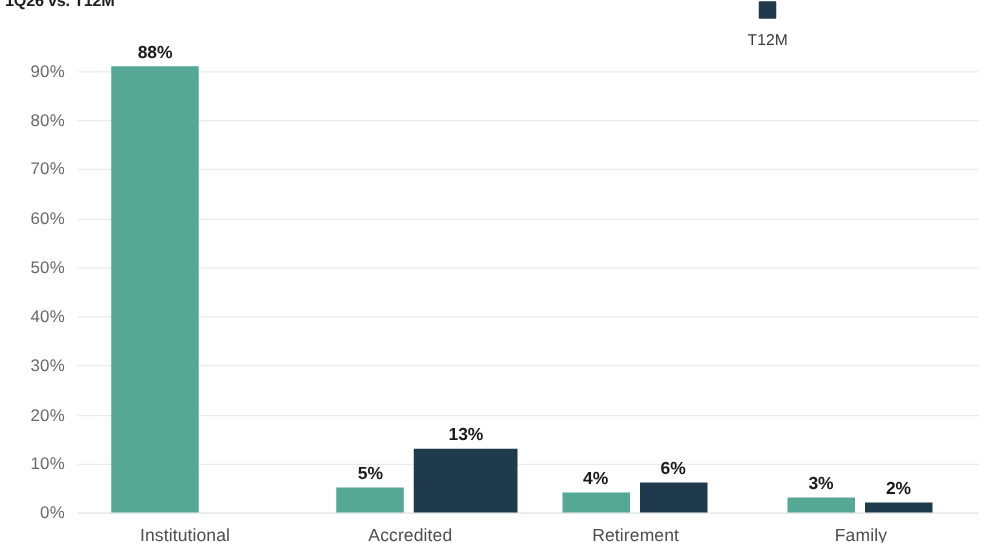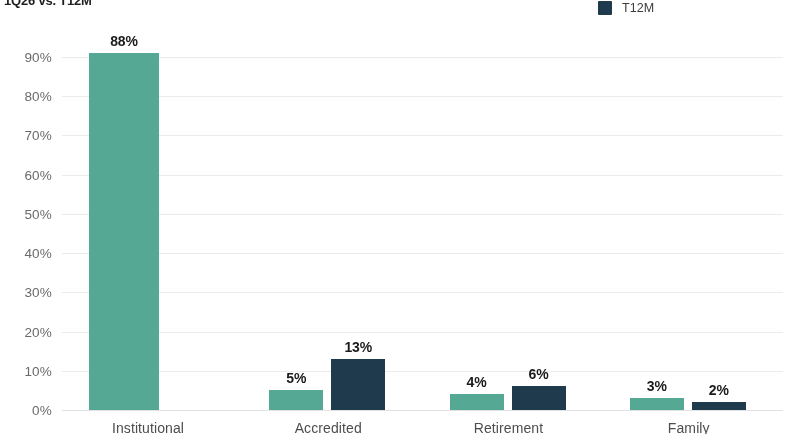--- a/index.html
+++ b/index.html
@@ -40,20 +40,21 @@
     top: 1px;
     display: flex;
     align-items: center;
     gap: 11px;
     white-space: nowrap;
   }
   .legend-item {
     display: flex;
     align-items: center;
     gap: 10px;
+    flex-direction: column;
   }
   .legend-swatch {
     width: 14px;
     height: 14px;
     flex: 0 0 14px;
     border-radius: 1px;
   }
   .legend-label {
     font-size: 12.5px;
     color: #3c3c3c;
@@ -170,21 +171,21 @@
       <div class="group" style="left: 0px; width: 180.25px;">
         <div class="bar s0" style="height: 357px; background: rgb(85, 168, 148); padding-left: 16px;">
           <span class="bar-value">88%</span>
         </div>
         <div class="xtick">Institutional</div>
       </div>
       <div class="group" style="left: 180.25px; width: 180.25px;">
         <div class="bar s0" style="height: 19.6111px; background: rgb(85, 168, 148);">
           <span class="bar-value">5%</span>
         </div>
-        <div class="bar s1" style="height: 50.9889px; background: rgb(30, 58, 76);">
+        <div class="bar s1" style="height: 50.9889px; background: rgb(30, 58, 76); padding-left: 29px;">
           <span class="bar-value">13%</span>
         </div>
         <div class="xtick">Accredited</div>
       </div>
       <div class="group" style="left: 360.5px; width: 180.25px;">
         <div class="bar s0" style="height: 15.6889px; background: rgb(85, 168, 148);">
           <span class="bar-value">4%</span>
         </div>
         <div class="bar s1" style="height: 23.5333px; background: rgb(30, 58, 76);">
           <span class="bar-value">6%</span>

